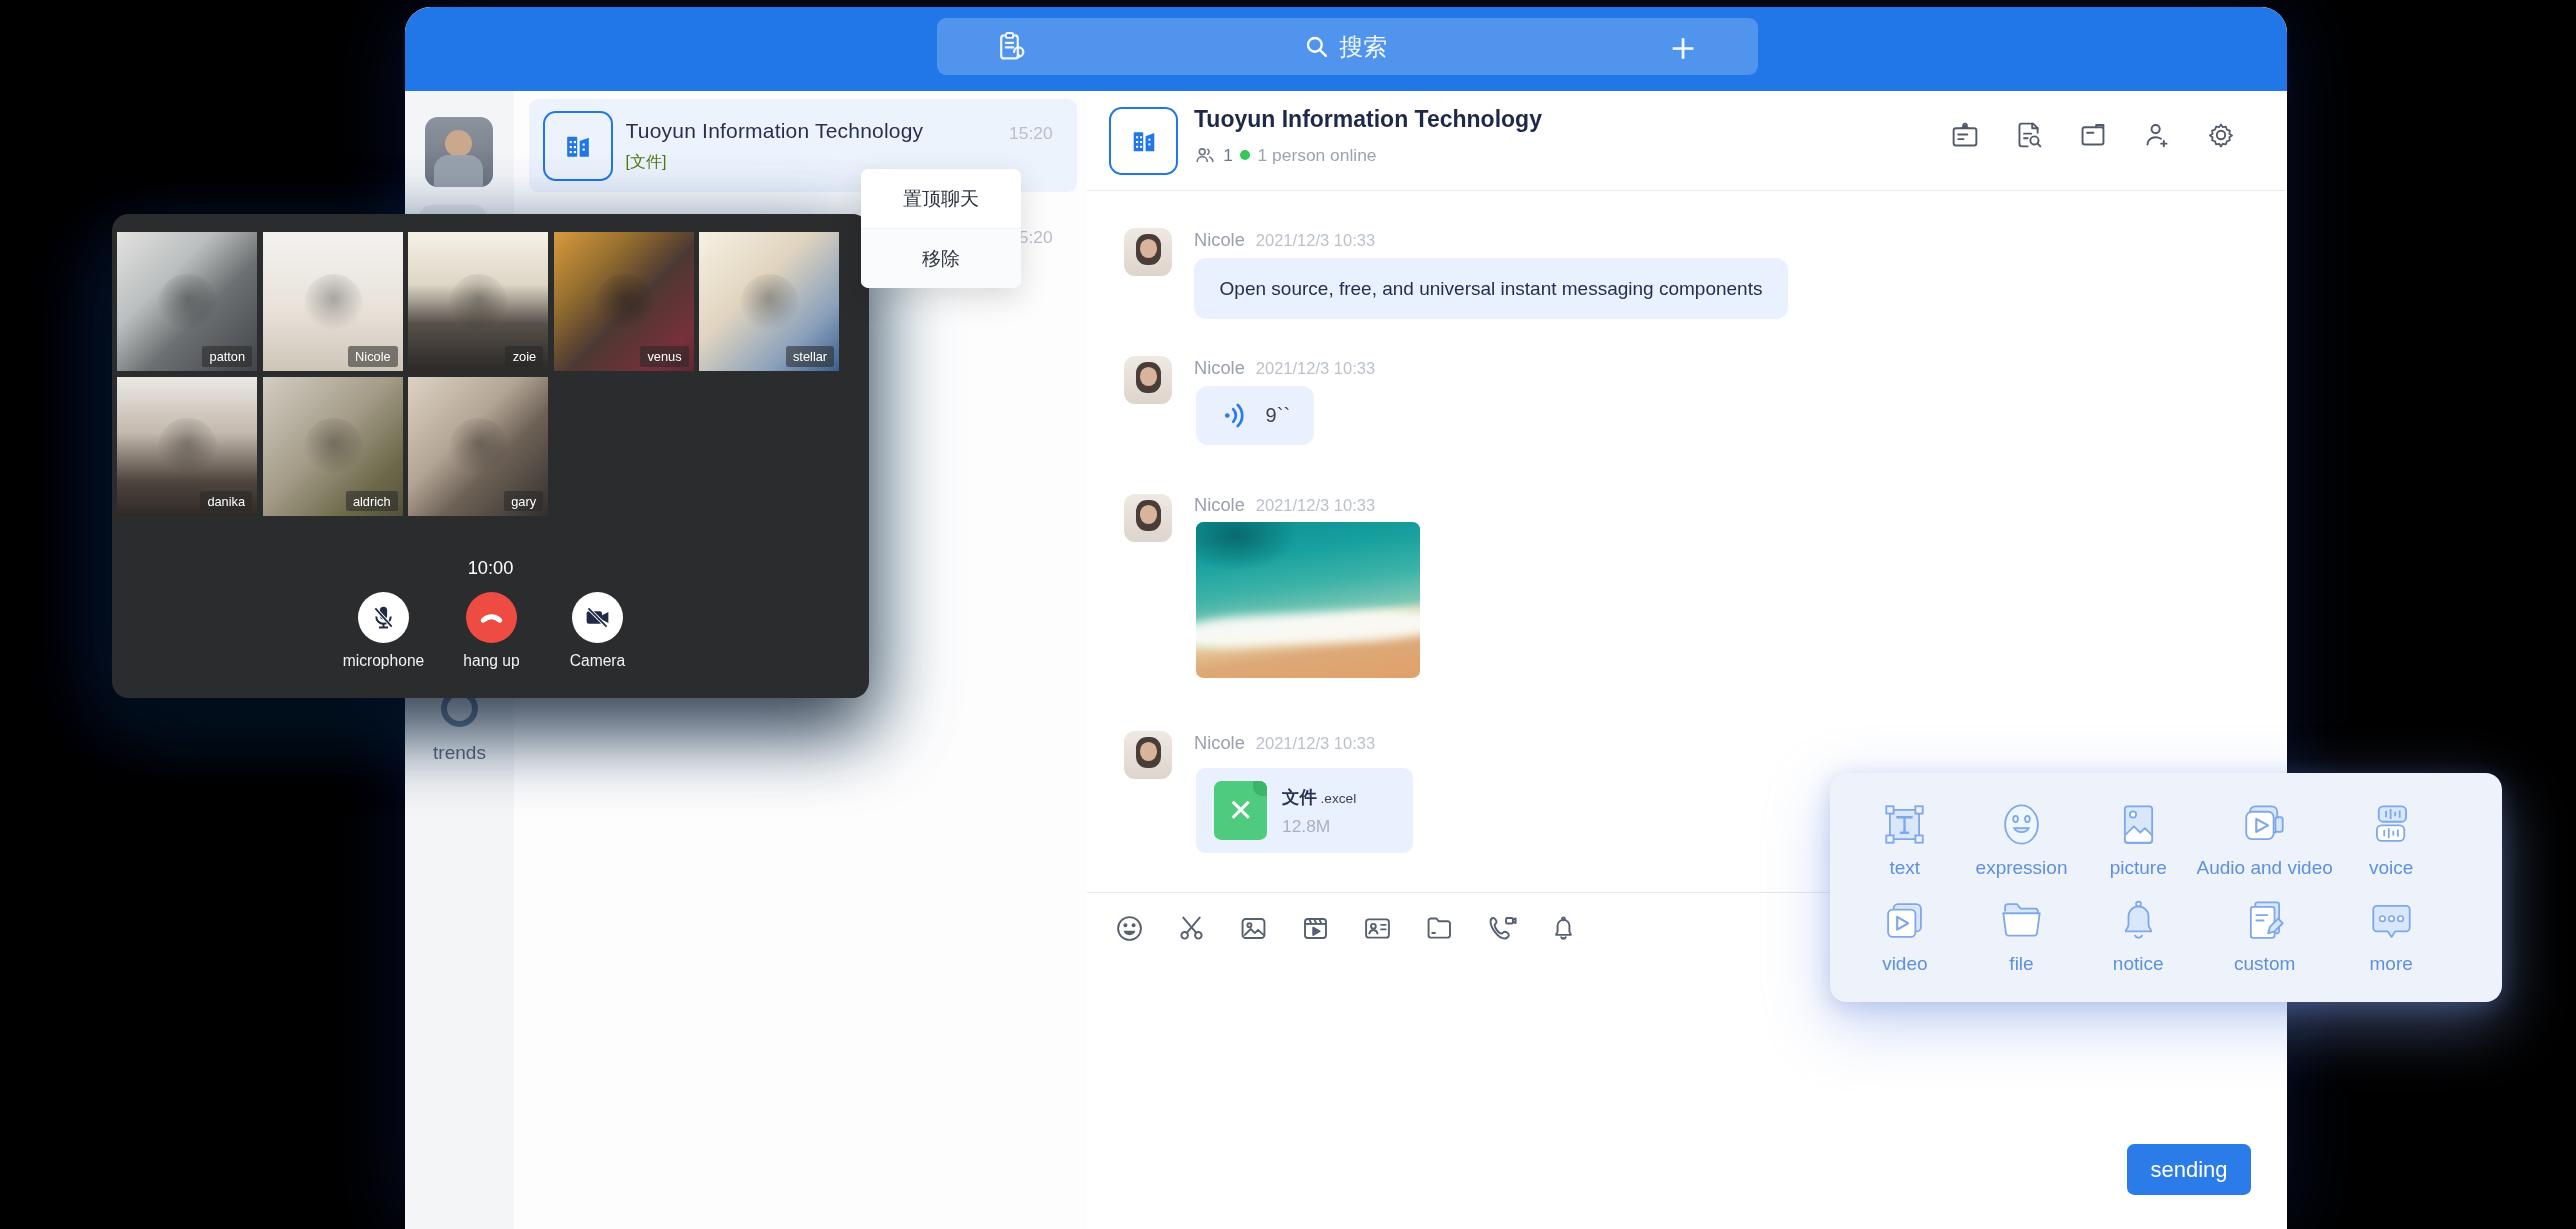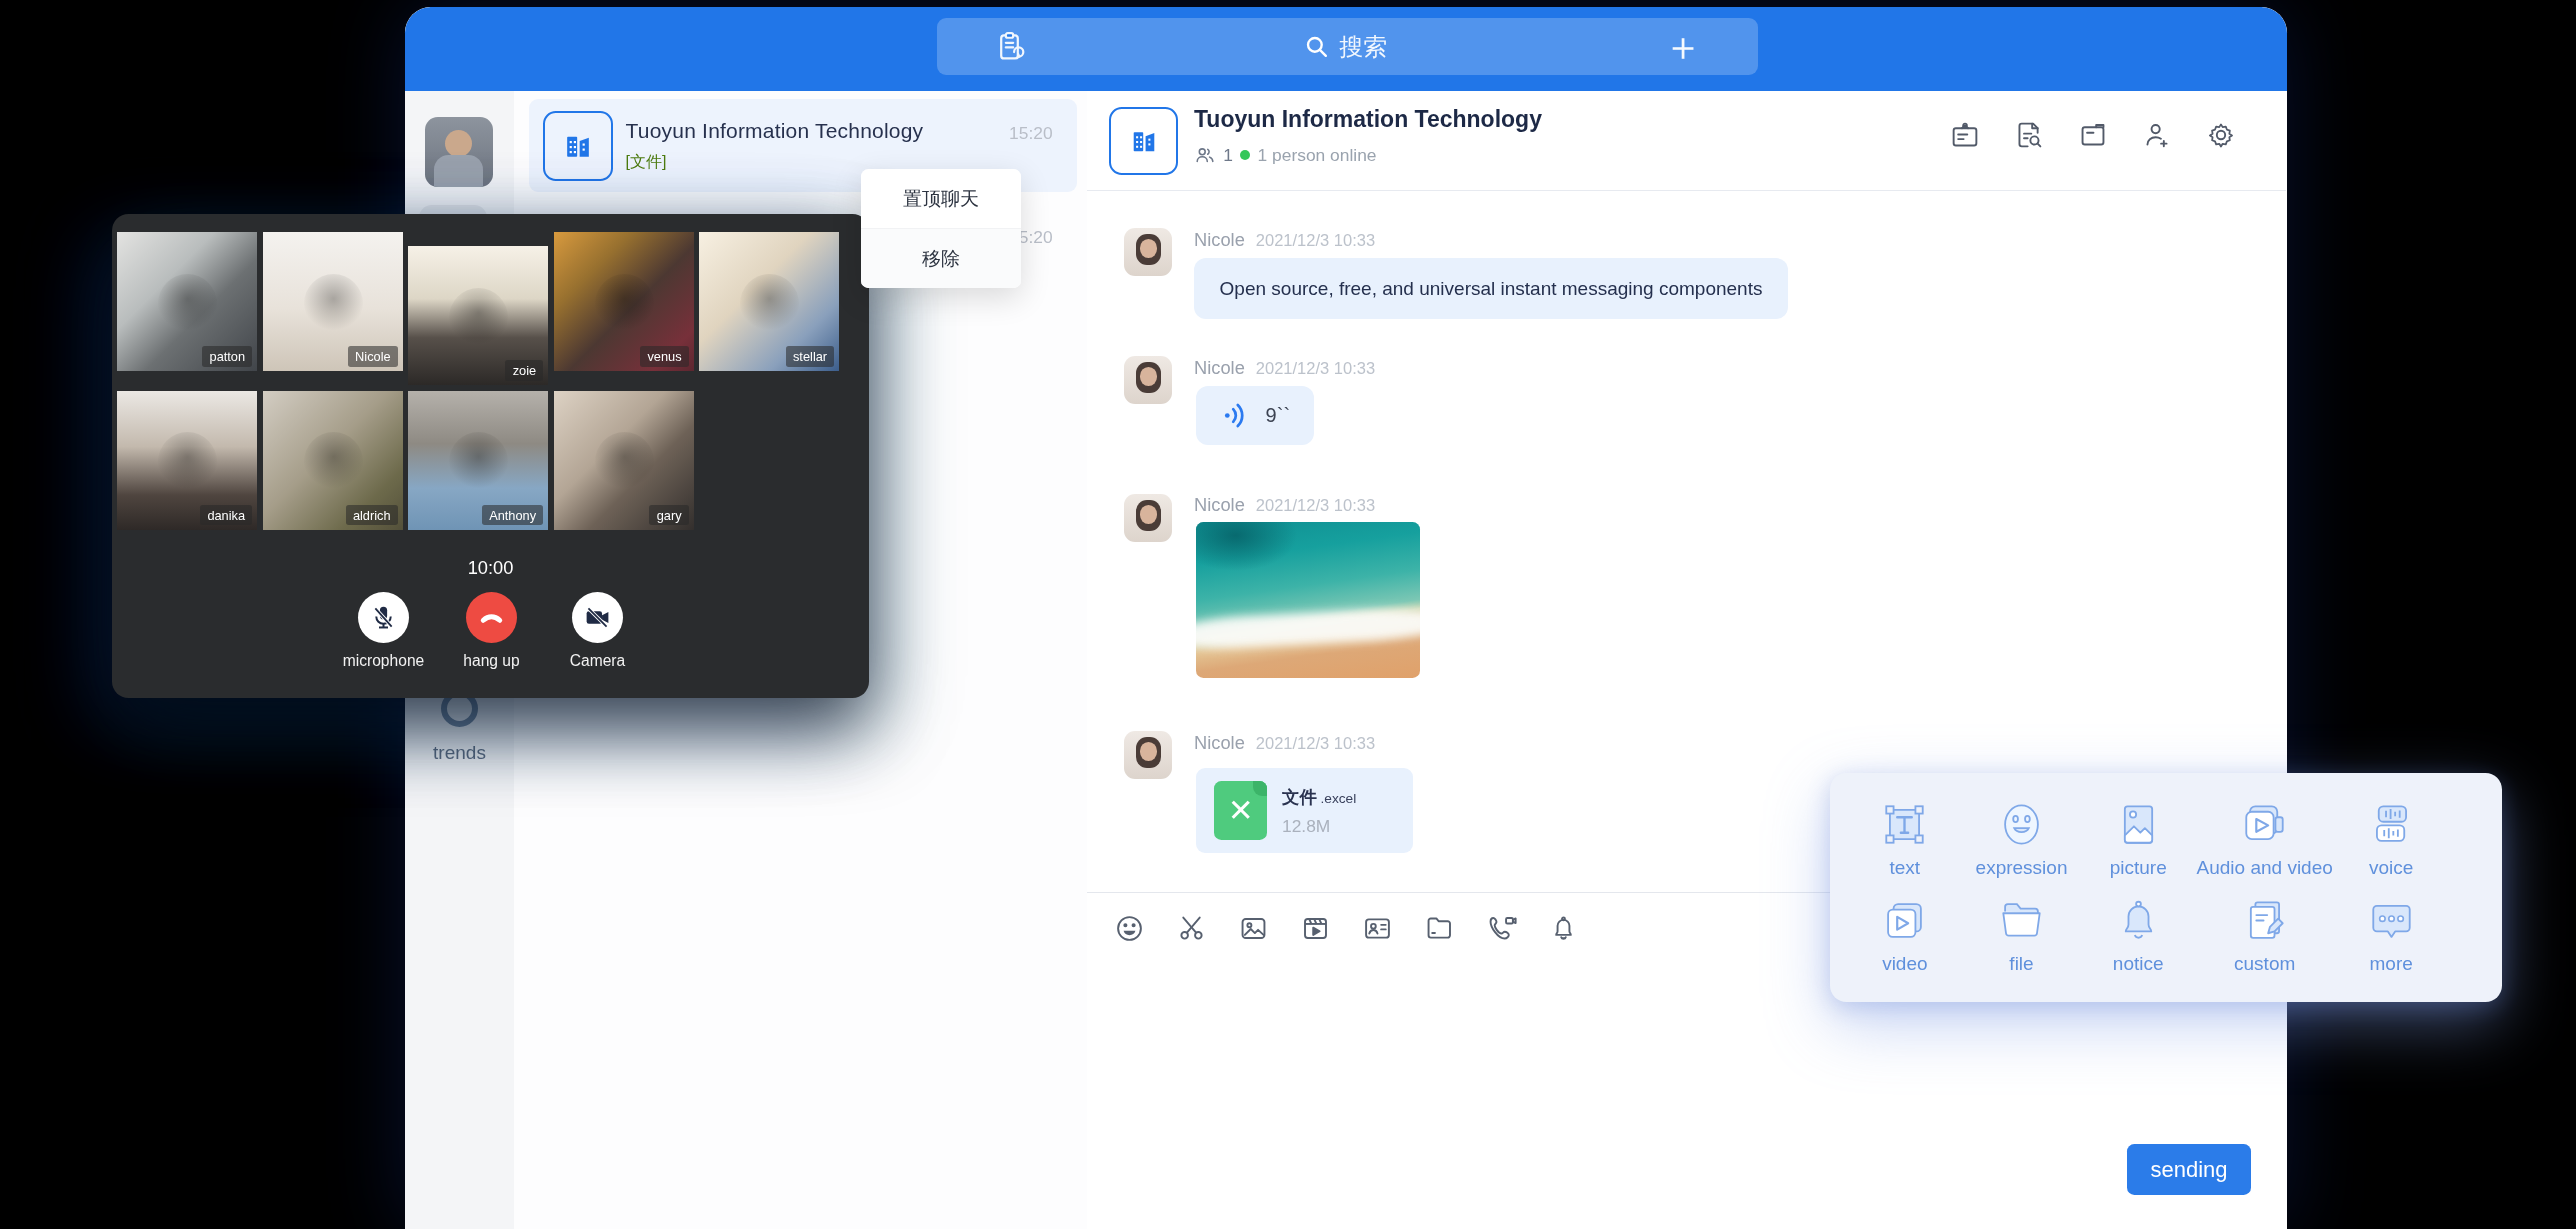--- a/index.html
+++ b/index.html
@@ -91,21 +91,21 @@
   .ctx-item + .ctx-item{border-top:0.9px solid #f1f2f4;background:#fafbfc;border-radius:0 0 7.3px 7.3px;}
 
   
   .call{position:absolute;left:112px;top:214px;width:757px;height:484px;background:#2a2c2e;border-radius:16.5px;z-index:30;
         box-shadow:0 31px 73px rgba(0,0,0,.65),-16.5px 24px 82px rgba(20,70,200,.30),16.5px 27.4px 82px rgba(10,120,140,.22);}
   .grid{position:absolute;left:5px;top:18.3px;width:725px;display:flex;flex-wrap:wrap;gap:5.5px;}
   .tile{position:relative;width:140px;height:139px;overflow:hidden;background:#555;}
   .tag{position:absolute;right:4.6px;bottom:4.6px;background:rgba(40,40,40,.55);color:#fff;font-size:12.8px;padding:2.7px 7.3px;border-radius:2.7px;}
   .t0{background:linear-gradient(135deg,#e3e3e1 0%,#b9bdbd 35%,#6c7072 60%,#41454a 100%);}
   .t1{background:linear-gradient(180deg,#f4f2ef 0%,#e8e2da 55%,#cec5b8 100%);}
-  .t2{background:linear-gradient(180deg,#f6f1e7 0%,#ddd6c6 38%,#57504a 66%,#2c2927 100%);margin-top:14px;}
+  .t2{background:linear-gradient(180deg,#f6f1e7 0%,#ddd6c6 38%,#57504a 66%,#2c2927 100%);}
   .t3{background:linear-gradient(135deg,#d89a3e 0%,#97702f 28%,#4c3832 55%,#77303a 85%,#5d2730 100%);}
   .t4{background:linear-gradient(135deg,#f7f0e2 0%,#e0d4bf 40%,#8aa0bc 75%,#3c5e8c 100%);}
   .t5{background:linear-gradient(180deg,#ebe8e4 0%,#c3b9ad 40%,#4f453f 75%,#2e2927 100%);}
   .t6{background:linear-gradient(135deg,#ddd6ca 0%,#bcb1a0 40%,#c05038 72%,#a93228 100%);}
   .t7{background:linear-gradient(135deg,#d3cdc3 0%,#a59d89 45%,#6d6a4b 78%,#53503a 100%);}
   .t8{background:linear-gradient(180deg,#b5b1ab 0%,#8e8a83 38%,#87a7c4 70%,#6f94b5 100%);}
   .t9{background:linear-gradient(135deg,#ddd2c4 0%,#b3a painting5 40%,#6e6257 62%,#332f2d 100%);}
   .t9{background:linear-gradient(135deg,#ddd2c4 0%,#b3a595 40%,#6e6257 62%,#332f2d 100%);text-align:right;}
   .tile .head{position:absolute;left:50%;top:30%;width:59px;height:59px;margin-left:-29px;border-radius:50%;
               background:radial-gradient(circle at 50% 42%,rgba(0,0,0,.28),rgba(0,0,0,0) 70%);}
@@ -418,24 +418,20 @@
           <span class="tag">stellar</span>
         </div>
       <div class="tile t5">
           <span class="head"></span>
           <span class="tag">danika</span>
         </div>
       <div class="tile t7">
           <span class="head"></span>
           <span class="tag">aldrich</span>
         </div>
-      <div class="tile t8">
-          <span class="head"></span>
-          <span class="tag">Anthony</span>
-        </div>
       <div class="tile t9">
           <span class="head"></span>
           <span class="tag">gary</span>
         </div>
     </div>
     <div class="call-timer">10:00</div>
 
     <div class="ctrl" style="left:221px;">
       <button class="cbtn white">
         <svg width="29" height="29" viewBox="0 0 32 32">

